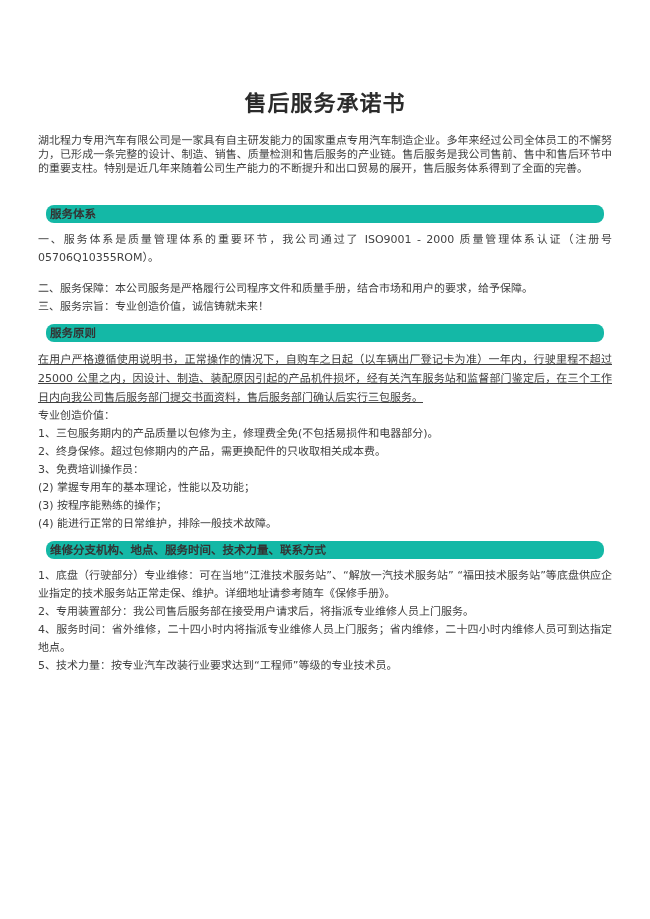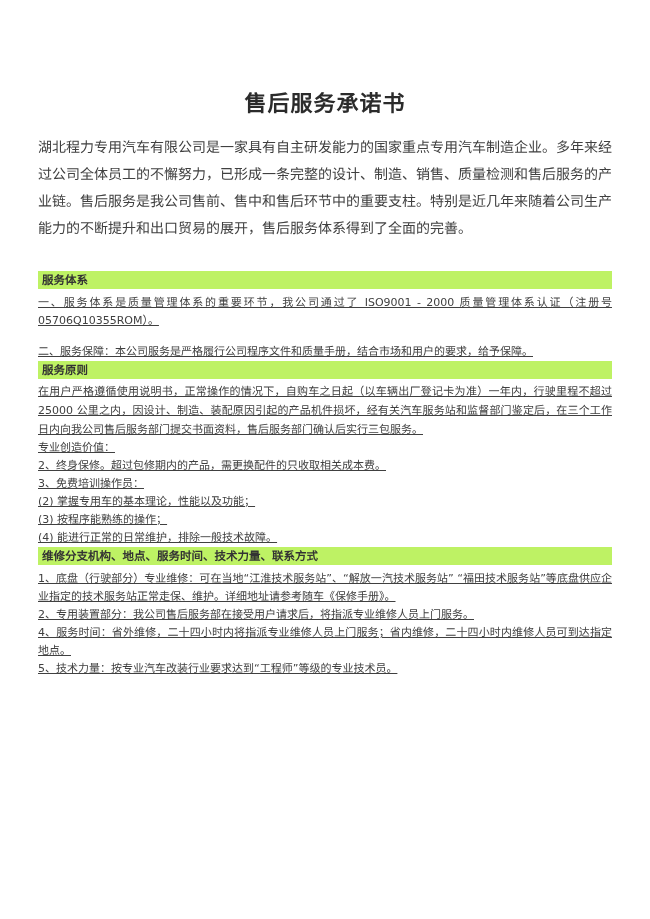--- a/index.html
+++ b/index.html
@@ -25,38 +25,39 @@
     margin: 0;
     font-size: 22px;
     line-height: 28px;
     font-weight: 700;
     text-align: center;
     color: #2b2b2b;
     letter-spacing: 1px;
   }
   .intro {
     margin: 16px 0 0 0;
-    font-size: 14px;
-    line-height: 27px;
+    font-size: 11px;
+    line-height: 14px;
     text-align: justify;
     text-justify: inter-ideograph;
     color: #404040;
   }
   .section { margin: 0; }
   .section-bar {
-    background: #bef264;
+    background: #14b8a6;
     color: #333333;
     font-size: 11.5px;
     font-weight: 700;
     line-height: 14px;
     padding: 2px 4px;
-    margin: 0;
+    margin: 8px;
+    border-radius: 8px;
   }
   .sec-1 .section-bar { margin-top: 29px; }
-  .items { margin-top: 5px; text-decoration: underline; }
+  .items { margin-top: 5px; }
   .line {
     margin: 0;
     font-size: 11px;
     line-height: 18px;
     color: #404040;
     text-align: justify;
     text-justify: inter-ideograph;
   }
   .gap-after { margin-bottom: 13px; }
   .para {
@@ -76,28 +77,30 @@
 
   <h1 class="doc-title">售后服务承诺书</h1>
 
   <p class="intro">湖北程力专用汽车有限公司是一家具有自主研发能力的国家重点专用汽车制造企业。多年来经过公司全体员工的不懈努力，已形成一条完整的设计、制造、销售、质量检测和售后服务的产业链。售后服务是我公司售前、售中和售后环节中的重要支柱。特别是近几年来随着公司生产能力的不断提升和出口贸易的展开，售后服务体系得到了全面的完善。</p>
 
   <div class="section sec-1">
     <div class="section-bar">服务体系</div>
     <div class="items">
       <p class="line gap-after">一、服务体系是质量管理体系的重要环节，我公司通过了 ISO9001 - 2000 质量管理体系认证（注册号 05706Q10355ROM）。</p>
       <p class="line">二、服务保障：本公司服务是严格履行公司程序文件和质量手册，结合市场和用户的要求，给予保障。</p>
+      <p class="line">三、服务宗旨：专业创造价值，诚信铸就未来！</p>
     </div>
   </div>
 
   <div class="section sec-2">
     <div class="section-bar">服务原则</div>
     <p class="para">在用户严格遵循使用说明书，正常操作的情况下，自购车之日起（以车辆出厂登记卡为准）一年内，行驶里程不超过 25000 公里之内，因设计、制造、装配原因引起的产品机件损坏，经有关汽车服务站和监督部门鉴定后，在三个工作日内向我公司售后服务部门提交书面资料，售后服务部门确认后实行三包服务。</p>
     <div class="items" style="margin-top:0;">
       <p class="line">专业创造价值：</p>
+      <p class="line">1、三包服务期内的产品质量以包修为主，修理费全免(不包括易损件和电器部分)。</p>
       <p class="line">2、终身保修。超过包修期内的产品，需更换配件的只收取相关成本费。</p>
       <p class="line">3、免费培训操作员：</p>
       <p class="line">(2) 掌握专用车的基本理论，性能以及功能；</p>
       <p class="line">(3) 按程序能熟练的操作；</p>
       <p class="line">(4) 能进行正常的日常维护，排除一般技术故障。</p>
     </div>
   </div>
 
   <div class="section sec-3">
     <div class="section-bar">维修分支机构、地点、服务时间、技术力量、联系方式</div>

